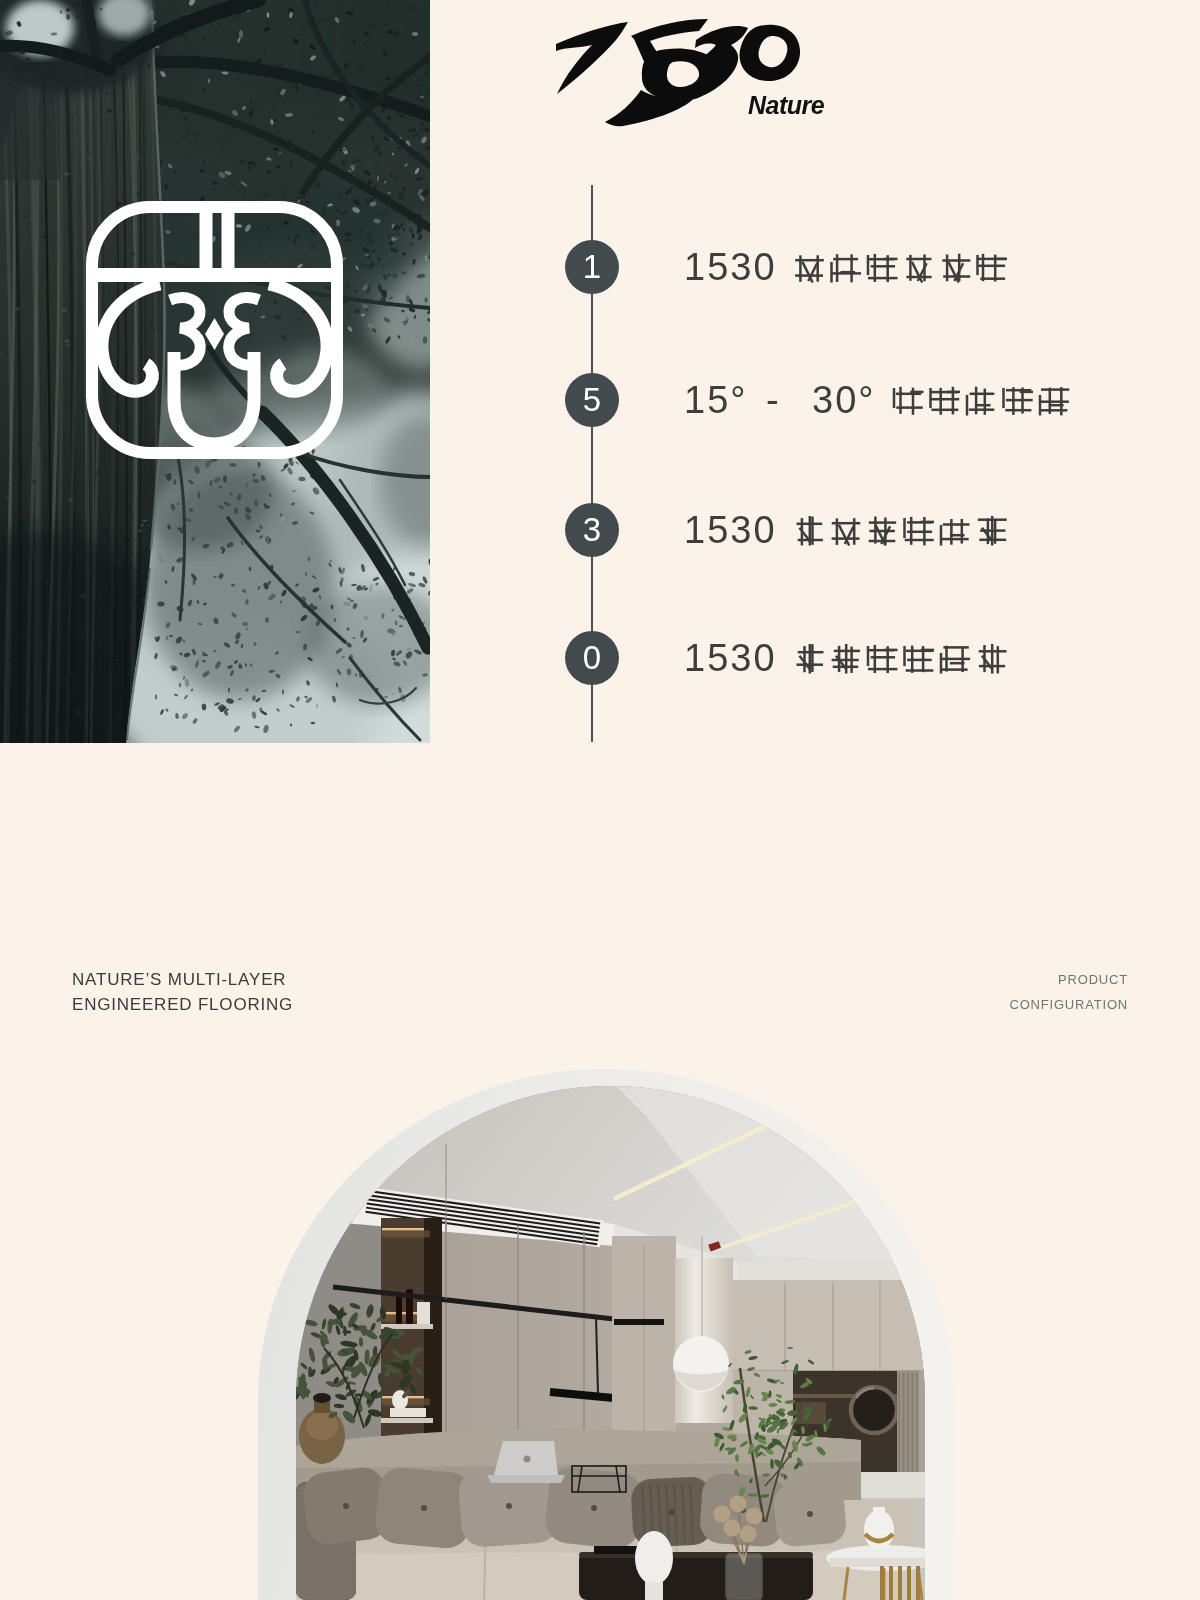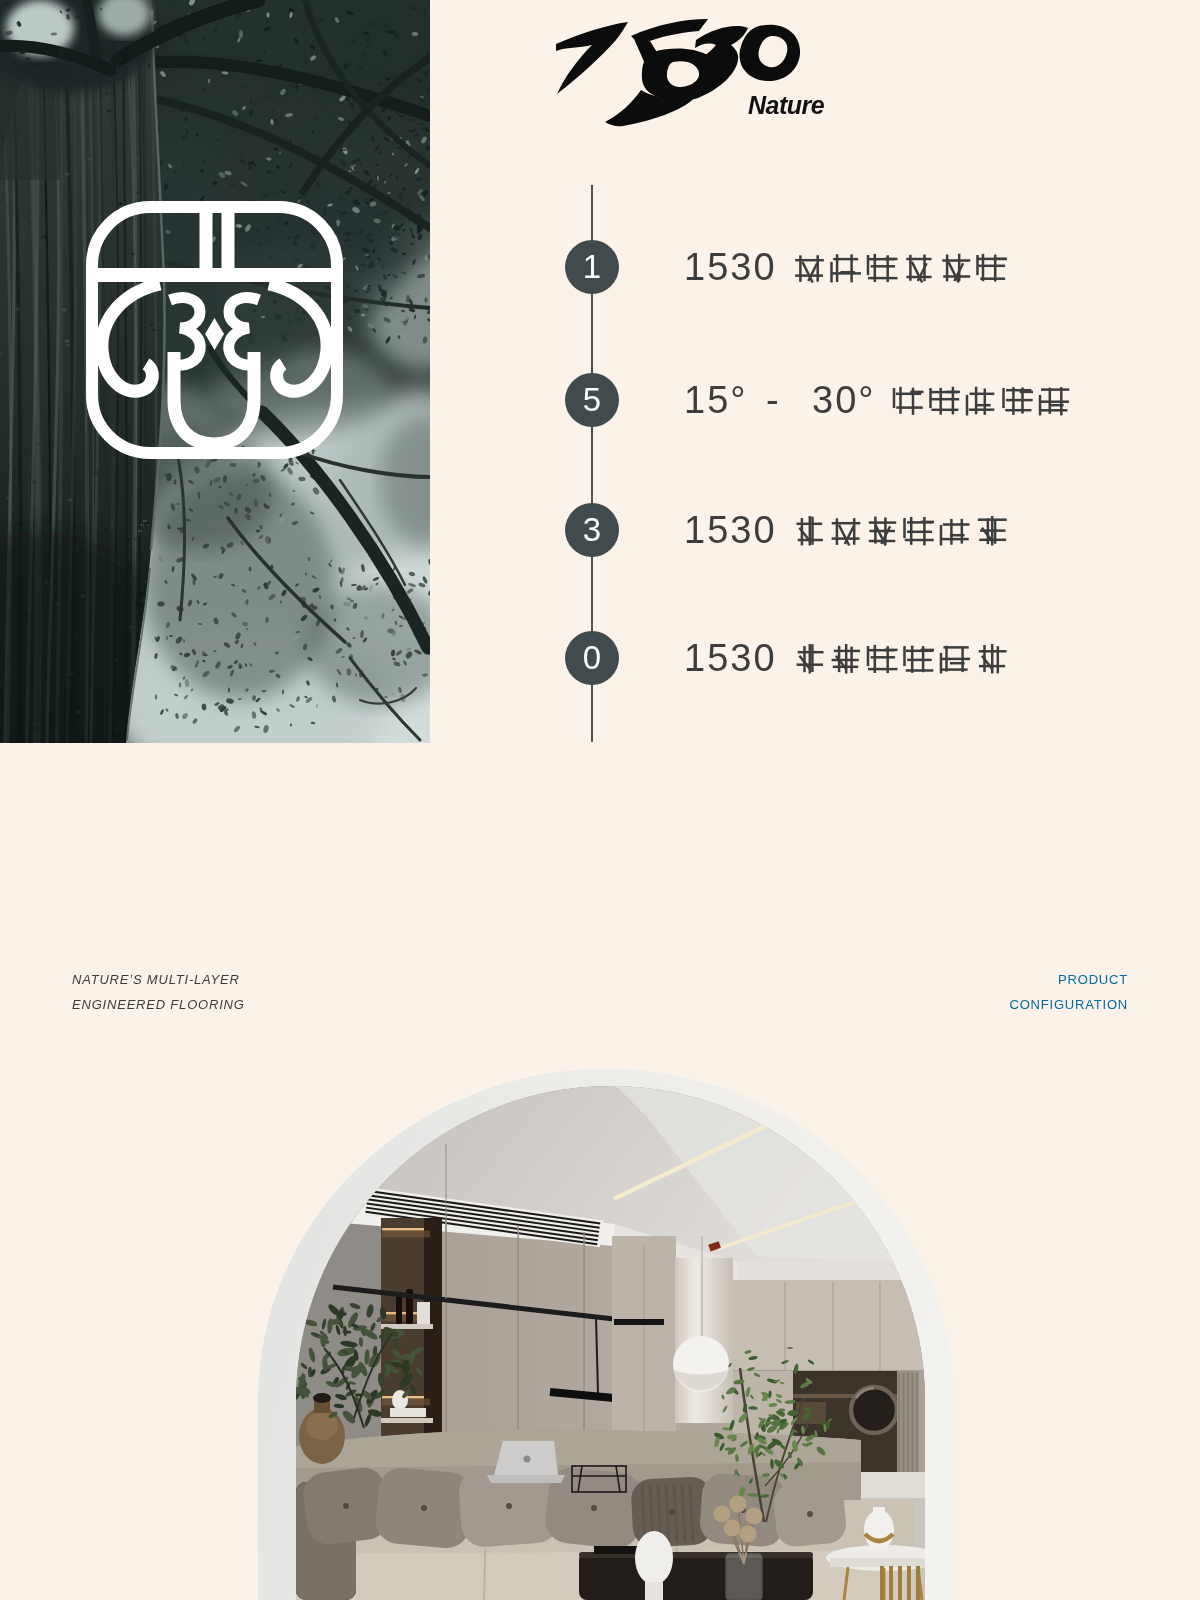--- a/index.html
+++ b/index.html
@@ -1279,22 +1279,22 @@
       <line x1="941.0" y1="652.9" x2="941.0" y2="673.5" stroke="#3d3d3d" stroke-width="2.5"></line>
       <line x1="949.9" y1="663.2" x2="964.6" y2="663.2" stroke="#3d3d3d" stroke-width="2.5"></line>
       <line x1="978.7" y1="651.3" x2="1006.5" y2="651.3" stroke="#3d3d3d" stroke-width="2.5"></line>
       <line x1="978.9" y1="666.1" x2="1005.1" y2="666.1" stroke="#3d3d3d" stroke-width="2.5"></line>
       <line x1="984.5" y1="645.0" x2="984.5" y2="672.1" stroke="#3d3d3d" stroke-width="2.5"></line>
       <line x1="997.8" y1="646.2" x2="997.8" y2="673.4" stroke="#3d3d3d" stroke-width="2.5"></line>
       <line x1="992.2" y1="644.0" x2="992.2" y2="673.5" stroke="#3d3d3d" stroke-width="2.5"></line>
       <line x1="981.9" y1="655.8" x2="992.2" y2="669.1" stroke="#3d3d3d" stroke-width="2.5"></line>
     </g>
   </svg>
-<div class="abs" style="left:72px;top:967px;font-size:13px;letter-spacing:0.8px;color:#3b3b3b;line-height:25px;font-style:italic;">NATURE’S MULTI-LAYER<br>ENGINEERED FLOORING</div>
-<div class="abs" style="right:72px;top:967px;font-size:13px;letter-spacing:0.8px;color:#0369a1;line-height:25px;text-align:right;">PRODUCT<br>CONFIGURATION</div>
+<div class="abs" style="left:72px;top:967px;font-size:17px;letter-spacing:0.8px;color:#3b3b3b;line-height:25px;">NATURE’S MULTI-LAYER<br>ENGINEERED FLOORING</div>
+<div class="abs" style="right:72px;top:967px;font-size:13px;letter-spacing:0.8px;color:#737373;line-height:25px;text-align:right;">PRODUCT<br>CONFIGURATION</div>
 <div class="abs" style="left:258px;top:1069px;width:696px;height:531px;border-radius:348px 348px 0 0 / 331px 331px 0 0;background:linear-gradient(105deg,#e1e3e1 0%,#eeedea 45%,#f5f3ef 100%);"></div>
 <div class="abs" style="left:296px;top:1086px;width:629px;height:514px;border-radius:315px 315px 0 0;overflow:hidden;background:#b3aba1;"><svg width="629" height="514" viewBox="0 0 629 514" xmlns="http://www.w3.org/2000/svg">
       <defs>
         <linearGradient id="ceil" x1="0" y1="0" x2="1" y2="0.25">
           <stop offset="0" stop-color="#c2beb9"></stop>
           <stop offset="0.5" stop-color="#d2cfcb"></stop>
           <stop offset="1" stop-color="#e2e0dd"></stop>
         </linearGradient>
         <linearGradient id="colg" x1="0" y1="0" x2="1" y2="0">
           <stop offset="0" stop-color="#cdc6bc"></stop>

